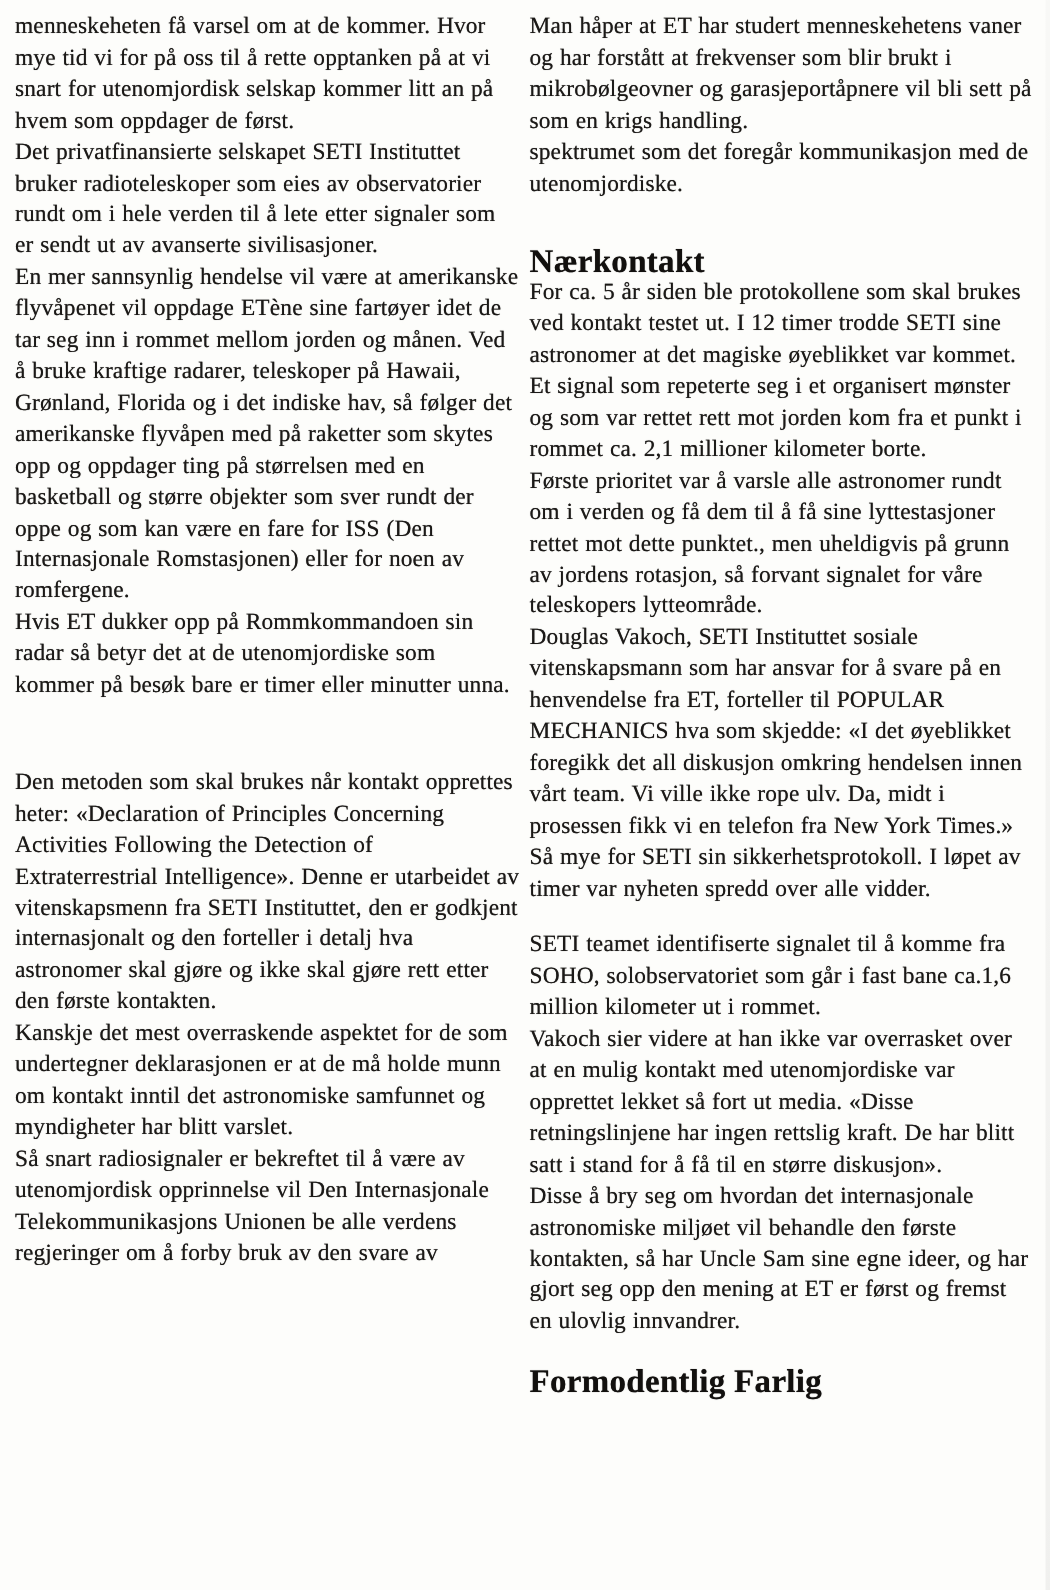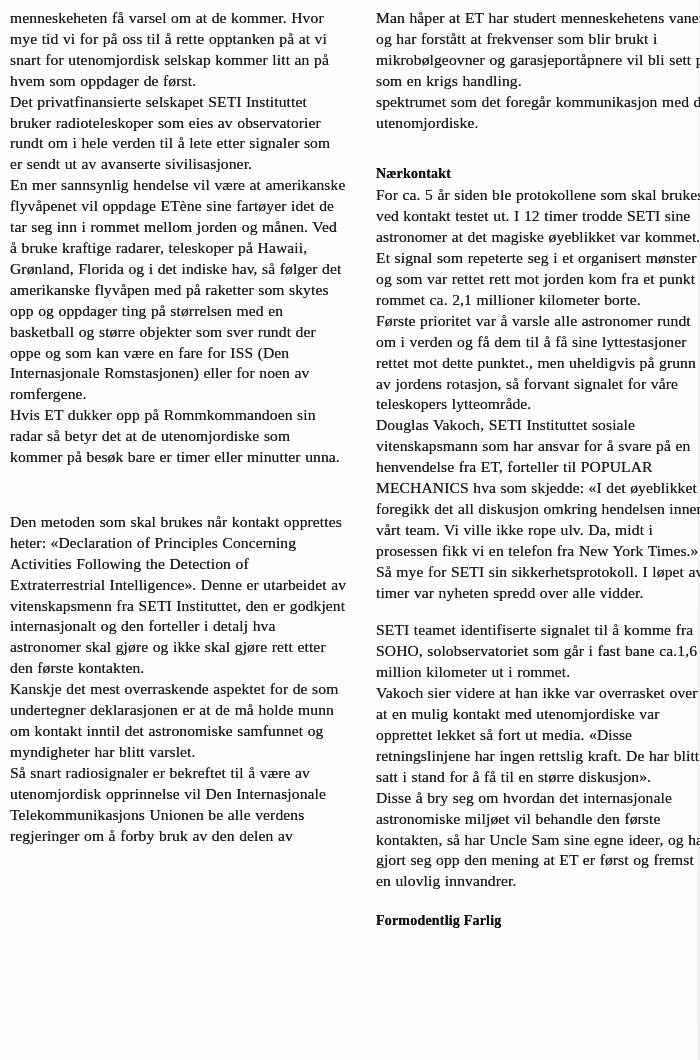--- a/index.html
+++ b/index.html
@@ -10,40 +10,40 @@
   .page {
     position: relative;
     width: 700px;
     height: 1060px;
     margin: 0;
     background: #fdfdfb;
     overflow: hidden;
     box-sizing: border-box;
     padding: 8px 6px 0 10px;
     display: flex;
-    gap: 29px;
+    gap: 6px;
     font-family: "Liberation Serif", "DejaVu Serif", serif;
   }
   .column {
     width: 337px;
     flex: 0 0 337px;
   }
   .para {
     margin: 0;
     font-size: 15.6px;
     line-height: 20.9px;
     color: #1b1917;
     letter-spacing: 0.1px;
     word-spacing: 0.5px;
     text-shadow: 0 0 0.45px rgba(20, 18, 16, 0.75);
     text-align: left;
   }
   .heading {
     margin: 0;
-    font-size: 14px;
+    font-size: 22px;
     line-height: 20.9px;
     font-weight: bold;
     color: #12100e;
     letter-spacing: 0.2px;
     text-shadow: 0 0 0.5px rgba(10, 9, 8, 0.8);
   }
   .spacer {
     width: 100%;
   }
   
@@ -62,21 +62,21 @@
 
 <div class="page">
   <div class="column">
       <p class="para">menneskeheten få varsel om at de kommer. Hvor mye tid vi for på oss til å rette opptanken på at vi snart for utenomjordisk selskap kommer litt an på hvem som oppdager de først.</p>
       <p class="para">Det privatfinansierte selskapet SETI Instituttet bruker radioteleskoper som eies av observatorier rundt om i hele verden til å lete etter signaler som er sendt ut av avanserte sivilisasjoner.</p>
       <p class="para">En mer sannsynlig hendelse vil være at amerikanske flyvåpenet vil oppdage ETène sine fartøyer idet de tar seg inn i rommet mellom jorden og månen. Ved å bruke kraftige radarer, teleskoper på Hawaii, Grønland, Florida og i det indiske hav, så følger det amerikanske flyvåpen med på raketter som skytes opp og oppdager ting på størrelsen med en basketball og større objekter som sver rundt der oppe og som kan være en fare for ISS (Den Internasjonale Romstasjonen) eller for noen av romfergene.</p>
       <p class="para">Hvis ET dukker opp på Rommkommandoen sin radar så betyr det at de utenomjordiske som kommer på besøk bare er timer eller minutter unna.</p>
       <div class="spacer" style="height: 44px;"></div>
       <p class="para">Den metoden som skal brukes når kontakt opprettes heter: «Declaration of Principles Concerning Activities Following the Detection of Extraterrestrial Intelligence». Denne er utarbeidet av vitenskapsmenn fra SETI Instituttet, den er godkjent internasjonalt og den forteller i detalj hva astronomer skal gjøre og ikke skal gjøre rett etter den første kontakten.</p>
       <p class="para">Kanskje det mest overraskende aspektet for de som undertegner deklarasjonen er at de må holde munn om kontakt inntil det astronomiske samfunnet og myndigheter har blitt varslet.</p>
-      <p class="para">Så snart radiosignaler er bekreftet til å være av utenomjordisk opprinnelse vil Den Internasjonale Telekommunikasjons Unionen be alle verdens regjeringer om å forby bruk av den delen av</p>
+      <p class="para">Så snart radiosignaler er bekreftet til å være av utenomjordisk opprinnelse vil Den Internasjonale Telekommunikasjons Unionen be alle verdens regjeringer om å forby bruk av den svare av</p>
     </div>
   <div class="column">
       <p class="para">Man håper at ET har studert menneskehetens vaner og har forstått at frekvenser som blir brukt i mikrobølgeovner og garasjeportåpnere vil bli sett på som en krigs handling.</p>
       <p class="para">spektrumet som det foregår kommunikasjon med de utenomjordiske.</p>
       <div class="spacer" style="height: 31px;"></div>
       <h3 class="heading">Nærkontakt</h3>
       <p class="para">For ca. 5 år siden ble protokollene som skal brukes ved kontakt testet ut. I 12 timer trodde SETI sine astronomer at det magiske øyeblikket var kommet. Et signal som repeterte seg i et organisert mønster og som var rettet rett mot jorden kom fra et punkt i rommet ca. 2,1 millioner kilometer borte.</p>
       <p class="para">Første prioritet var å varsle alle astronomer rundt om i verden og få dem til å få sine lyttestasjoner rettet mot dette punktet., men uheldigvis på grunn av jordens rotasjon, så forvant signalet for våre teleskopers lytteområde.</p>
       <p class="para">Douglas Vakoch, SETI Instituttet sosiale vitenskapsmann som har ansvar for å svare på en henvendelse fra ET, forteller til POPULAR MECHANICS hva som skjedde: «I det øyeblikket foregikk det all diskusjon omkring hendelsen innen vårt team. Vi ville ikke rope ulv. Da, midt i prosessen fikk vi en telefon fra New York Times.» Så mye for SETI sin sikkerhetsprotokoll. I løpet av timer var nyheten spredd over alle vidder.</p>
       <div class="spacer" style="height: 17px;"></div>

